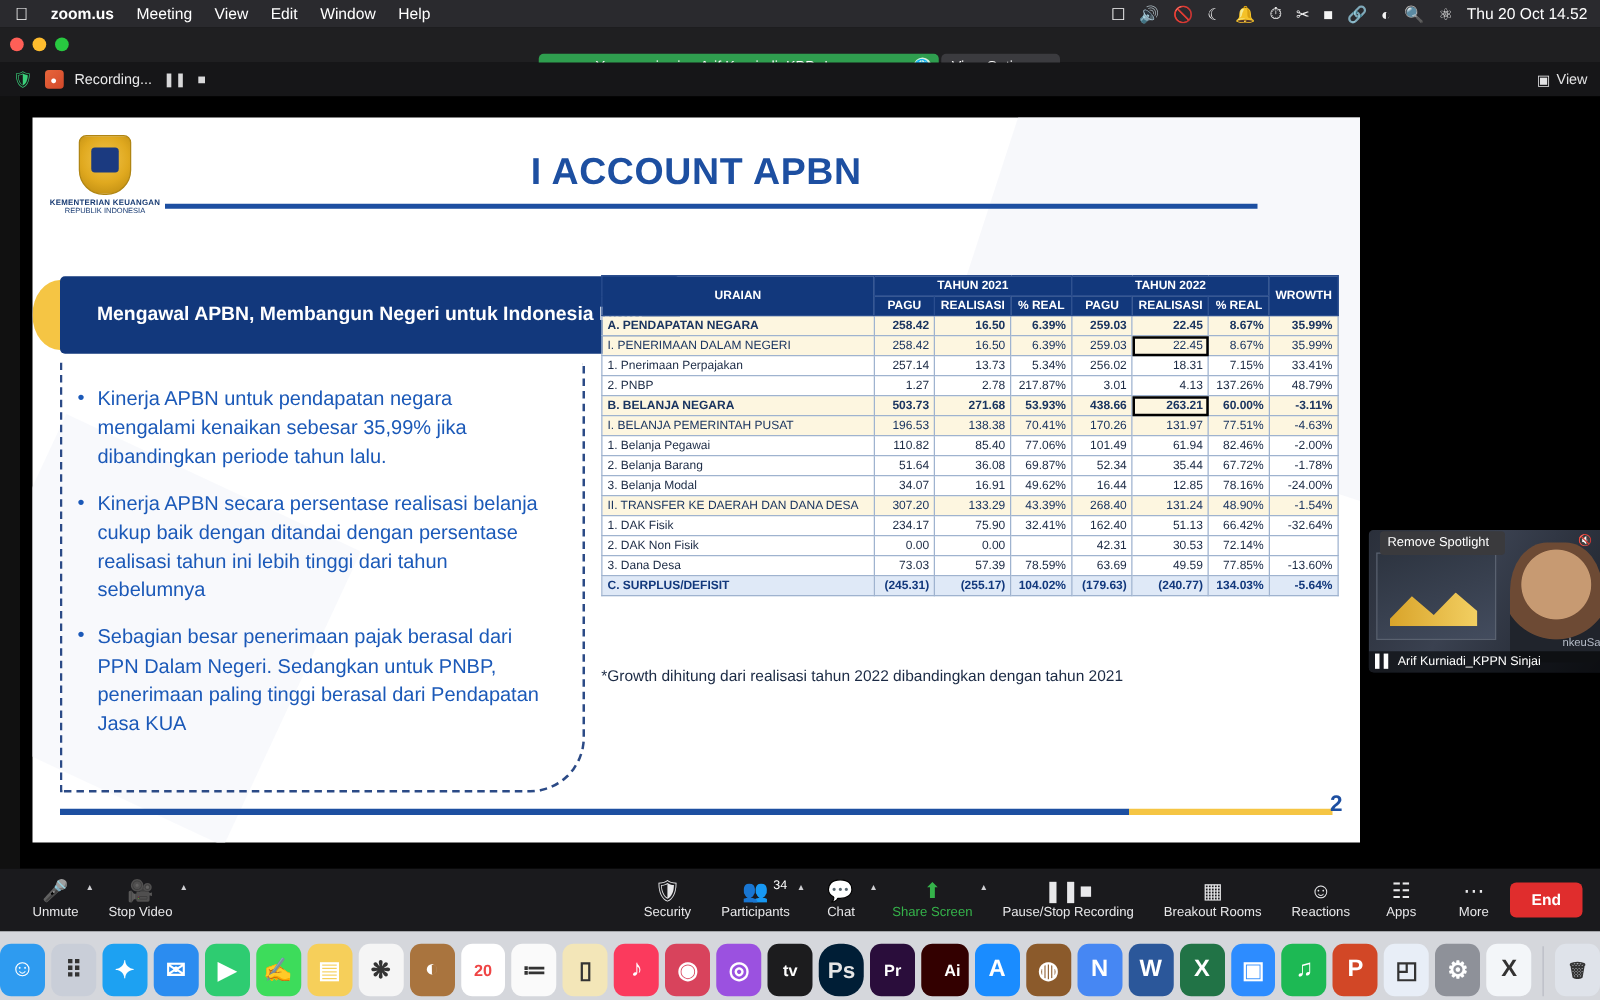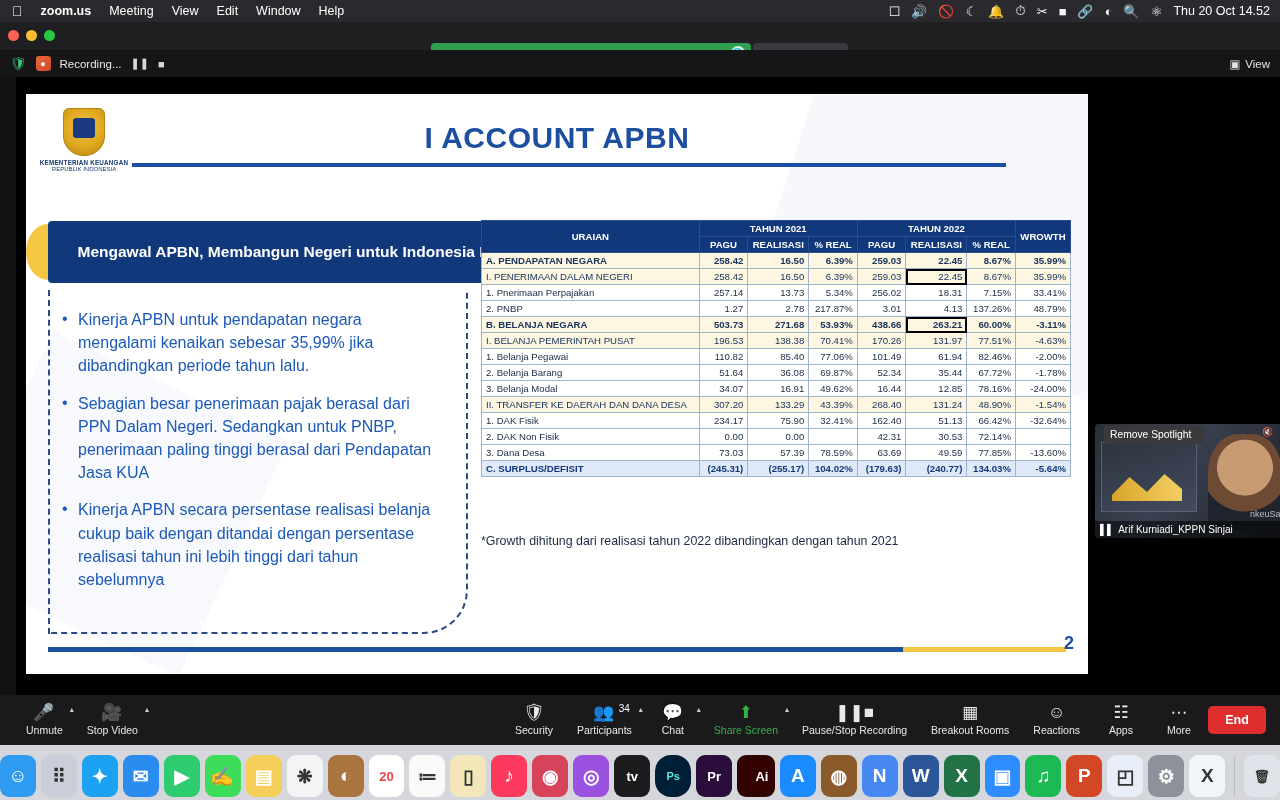--- a/index.html
+++ b/index.html
@@ -301,22 +301,22 @@
 
       <div class="slide-title">I ACCOUNT APBN</div>
       <div class="title-rule"></div>
 
       <div class="ball"></div>
       <div class="bluebox">Mengawal APBN, Membangun Negeri untuk Indonesia Maju</div>
 
       <div class="bulletbox">
         <ul>
           <li>Kinerja APBN untuk pendapatan negara mengalami kenaikan sebesar 35,99% jika dibandingkan periode tahun lalu.</li>
+          <li>Kinerja APBN secara persentase realisasi belanja cukup baik dengan ditandai dengan persentase realisasi tahun ini lebih tinggi dari tahun sebelumnya</li>
           <li>Sebagian besar penerimaan pajak berasal dari PPN Dalam Negeri. Sedangkan untuk PNBP, penerimaan paling tinggi berasal dari Pendapatan Jasa KUA</li>
-          <li>Kinerja APBN secara persentase realisasi belanja cukup baik dengan ditandai dengan persentase realisasi tahun ini lebih tinggi dari tahun sebelumnya</li>
         </ul>
       </div>
 
       <div class="tblwrap">
         <table class="apbn">
           <thead>
             <tr>
               <th rowspan="2" style="width:215px">URAIAN</th>
               <th colspan="3">TAHUN 2021</th>
               <th colspan="3">TAHUN 2022</th>
@@ -568,21 +568,21 @@
       <div class="dockicon" style="background: rgb(246, 207, 90); color: rgb(255, 255, 255); font-size: 19px;">▤</div>
       <div class="dockicon" style="background: rgb(245, 245, 245); color: rgb(51, 51, 51); font-size: 19px;">❋</div>
       <div class="dockicon" style="background: rgb(169, 116, 62); color: rgb(255, 255, 255); font-size: 19px;">◐</div>
       <div class="dockicon" style="background: rgb(255, 255, 255); color: #ef4444; font-size: 13px;">20</div>
       <div class="dockicon" style="background: rgb(250, 250, 250); color: rgb(51, 51, 51); font-size: 19px;">≔</div>
       <div class="dockicon" style="background: rgb(243, 230, 184); color: rgb(51, 51, 51); font-size: 19px;">▯</div>
       <div class="dockicon" style="background: rgb(251, 58, 93); color: rgb(255, 255, 255); font-size: 19px;">♪</div>
       <div class="dockicon" style="background: rgb(216, 67, 92); color: rgb(255, 255, 255); font-size: 19px;">◉</div>
       <div class="dockicon" style="background: rgb(155, 81, 224); color: rgb(255, 255, 255); font-size: 19px;">◎</div>
       <div class="dockicon" style="background: rgb(28, 28, 30); color: rgb(255, 255, 255); font-size: 13px;">tv</div>
-      <div class="dockicon" style="background: rgb(0, 30, 54); color: #5eead4; font-size: 11px; border-radius: 16px;">Ps</div>
+      <div class="dockicon" style="background: rgb(0, 30, 54); color: #e5e5e5; font-size: 18px; border-radius: 16px;">Ps</div>
       <div class="dockicon" style="background: rgb(42, 13, 59); color: rgb(255, 255, 255); font-size: 13px;">Pr</div>
       <div class="dockicon" style="background: rgb(51, 0, 0); color: rgb(255, 255, 255); font-size: 13px; padding-left: 12px;">Ai</div>
       <div class="dockicon" style="background: rgb(26, 140, 255); color: rgb(255, 255, 255); font-size: 19px;">A</div>
       <div class="dockicon" style="background: rgb(139, 90, 43); color: rgb(255, 255, 255); font-size: 19px;">◍</div>
       <div class="dockicon" style="background: rgb(70, 135, 243); color: rgb(255, 255, 255); font-size: 19px;">N</div>
       <div class="dockicon" style="background: rgb(43, 87, 154); color: rgb(255, 255, 255); font-size: 19px;">W</div>
       <div class="dockicon" style="background: rgb(33, 115, 70); color: rgb(255, 255, 255); font-size: 19px;">X</div>
       <div class="dockicon" style="background: rgb(45, 140, 255); color: rgb(255, 255, 255); font-size: 19px;">▣</div>
       <div class="dockicon" style="background: rgb(29, 185, 84); color: rgb(255, 255, 255); font-size: 19px;">♫</div>
       <div class="dockicon" style="background: rgb(210, 71, 38); color: rgb(255, 255, 255); font-size: 19px;">P</div>

